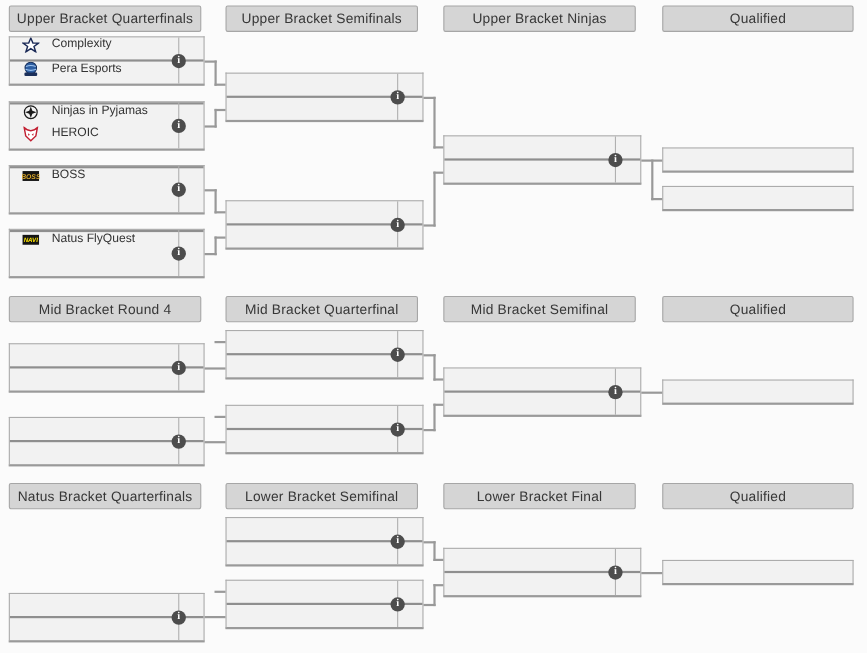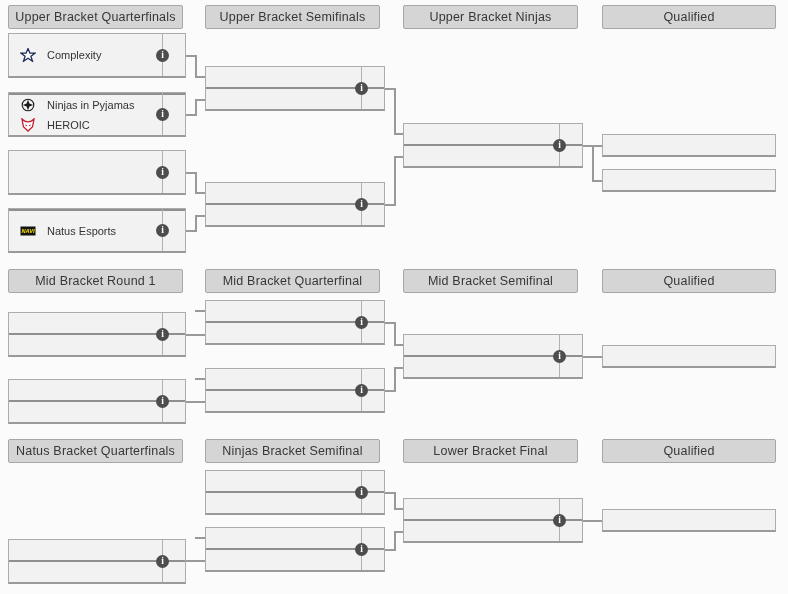--- a/index.html
+++ b/index.html
@@ -12,21 +12,21 @@
     position:absolute; height:24px; box-sizing:border-box;
     background:#d5d5d5; border:1px solid #a6a6a6; border-radius:2px;
     display:flex; align-items:center; justify-content:center;
     font-size:12.5px; color:#373737; letter-spacing:.2px; white-space:nowrap;
   }
   .match {
     position:absolute; height:45px; box-sizing:border-box;
     background:#f2f2f2; border:1px solid #acacac; border-bottom:2px solid #9a9a9a;
     display:flex; flex-direction:column;
   }
-  .row { flex:1; display:flex; align-items:center; min-height:0; }
+  .row { flex:1; display:flex; align-items:flex-start; min-height:0; }
   .row.r2 { border-top:2px solid #8f8f8f; }
   .logo { width:38px; flex:none; display:flex; align-items:center; justify-content:center; }
   .tname { flex:1; font-size:11px; color:#333; white-space:nowrap; overflow:hidden; }
   .score { width:21px; flex:none; text-align:center; font-size:11px; color:#333; }
   .vsep { position:absolute; top:0; bottom:0; right:22px; width:1px; background:#b0b0b0; }
   .minfo {
     position:absolute; right:16px; top:50%; margin-top:-6.5px;
     width:13px; height:13px; border-radius:50%;
     background:#4d4d4d; color:#fff; text-align:center; line-height:13px;
     font-size:9.5px; font-weight:bold; font-family:"Liberation Serif","DejaVu Serif",serif;
@@ -41,40 +41,51 @@
 </head>
 <body>
 
 <div class="stage">
 
   <div class="hdr" style="left:8px;top:5px;width:175px">Upper Bracket Quarterfinals</div>
   <div class="hdr" style="left:205px;top:5px;width:175px">Upper Bracket Semifinals</div>
   <div class="hdr" style="left:403px;top:5px;width:175px">Upper Bracket Ninjas</div>
   <div class="hdr" style="left:602px;top:5px;width:174px">Qualified</div>
 
-  <div class="hdr" style="left:8px;top:269px;width:175px">Mid Bracket Round 1</div>
+  <div class="hdr" style="left:8px;top:269px;width:175px">Mid Bracket Round 4</div>
   <div class="hdr" style="left:403px;top:269px;width:175px">Mid Bracket Semifinal</div>
   <div class="hdr" style="left:205px;top:269px;width:175px">Mid Bracket Quarterfinal</div>
   <div class="hdr" style="left:602px;top:269px;width:174px">Qualified</div>
 
   <div class="hdr" style="left:8px;top:439px;width:175px">Natus Bracket Quarterfinals</div>
-  <div class="hdr" style="left:205px;top:439px;width:175px">Ninjas Bracket Semifinal</div>
+  <div class="hdr" style="left:205px;top:439px;width:175px">Lower Bracket Semifinal</div>
   <div class="hdr" style="left:403px;top:439px;width:175px">Lower Bracket Final</div>
   <div class="hdr" style="left:602px;top:439px;width:174px">Qualified</div>
 
   <div class="match" style="left:8px;top:33px;width:178px">
     <div class="row">
       <span class="logo">
         <svg width="16" height="14" viewBox="0 0 16 14">
             <path d="M8 .6 9.9 5.2 15 5.2 10.9 8.2 12.5 13.2 8 10.2 3.5 13.2 5.1 8.2 1 5.2 6.1 5.2Z" fill="#fff" stroke="#1b2a57" stroke-width="1.3"></path>
           </svg>
       </span>
       <span class="tname">Complexity</span>
       <span class="score"></span>
     </div>
+    <div class="row r2">
+      <span class="logo">
+        <svg width="16" height="14" viewBox="0 0 16 14">
+            <circle cx="8" cy="5.8" r="5.2" fill="#2e5fa3" stroke="#16305e" stroke-width="1"></circle>
+            <path d="M3.5 4.5 Q8 2.5 12.5 4.5 M3.2 7 Q8 9 12.8 7" stroke="#9cc3ef" stroke-width="1" fill="none"></path>
+            <rect x="2.2" y="10" width="11.6" height="3.2" rx="1" fill="#1b2f5a"></rect>
+          </svg>
+      </span>
+      <span class="tname">Pera Esports</span>
+      <span class="score"></span>
+    </div>
     <span class="vsep"></span>
     <span class="minfo">i</span>
   </div>
 
   <div class="match" style="left:8px;top:92px;width:178px">
     <div class="row r2">
       <span class="logo">
         <svg width="16" height="14" viewBox="0 0 16 14">
             <circle cx="8" cy="7" r="5.8" fill="none" stroke="#1a1a1a" stroke-width="1.1"></circle>
             <path d="M8 1.8 9.4 5.6 13.2 7 9.4 8.4 8 12.2 6.6 8.4 2.8 7 6.6 5.6Z" fill="#1a1a1a"></path>
@@ -91,33 +102,43 @@
           </svg>
       </span>
       <span class="tname">HEROIC</span>
       <span class="score"></span>
     </div>
     <span class="vsep"></span>
     <span class="minfo">i</span>
   </div>
 
   <div class="match" style="left:8px;top:150px;width:178px">
+    <div class="row r2">
+      <span class="logo">
+        <svg width="16" height="14" viewBox="0 0 16 14">
+            <rect x=".5" y="2.5" width="15" height="9" fill="#141414"></rect>
+            <text x="8" y="9.6" font-size="6.2" font-weight="bold" font-style="italic" fill="#d9a62a" text-anchor="middle" font-family="Liberation Sans, sans-serif">BOSS</text>
+          </svg>
+      </span>
+      <span class="tname">BOSS</span>
+      <span class="score"></span>
+    </div>
     <span class="vsep"></span>
     <span class="minfo">i</span>
   </div>
 
   <div class="match" style="left:8px;top:208px;width:178px">
     <div class="row r2">
       <span class="logo">
         <svg width="16" height="14" viewBox="0 0 16 14">
             <rect x=".5" y="2.5" width="15" height="9" fill="#141414"></rect>
             <text x="8" y="9.4" font-size="5.6" font-weight="bold" font-style="italic" fill="#ffe500" text-anchor="middle" font-family="Liberation Sans, sans-serif">NAVI</text>
           </svg>
       </span>
-      <span class="tname">Natus Esports</span>
+      <span class="tname">Natus FlyQuest</span>
       <span class="score"></span>
     </div>
     <span class="vsep"></span>
     <span class="minfo">i</span>
   </div>
 
   <div class="match" style="left:205px;top:66px;width:180px">
     <div class="row"></div>
     <div class="row r2"></div>
     <span class="vsep"></span>

